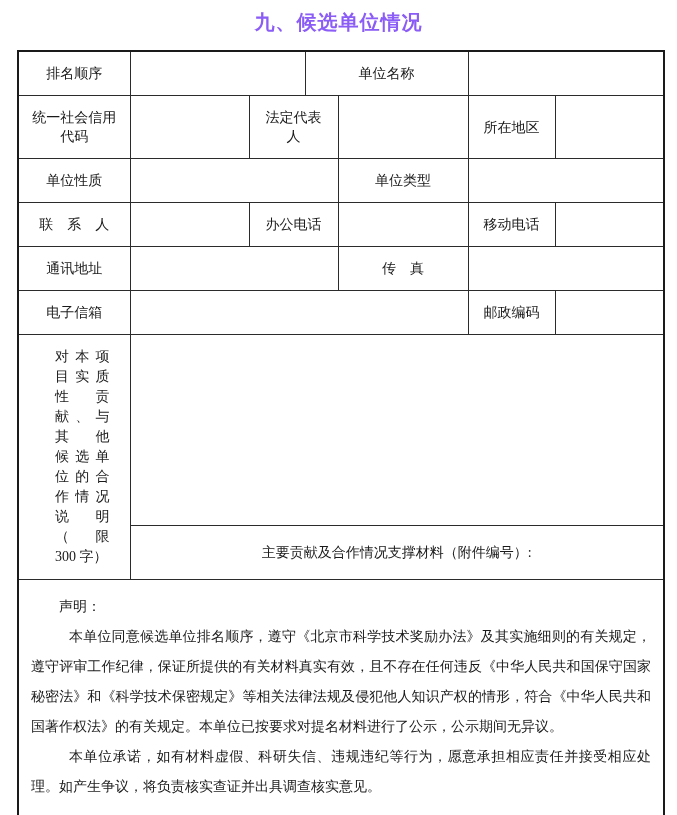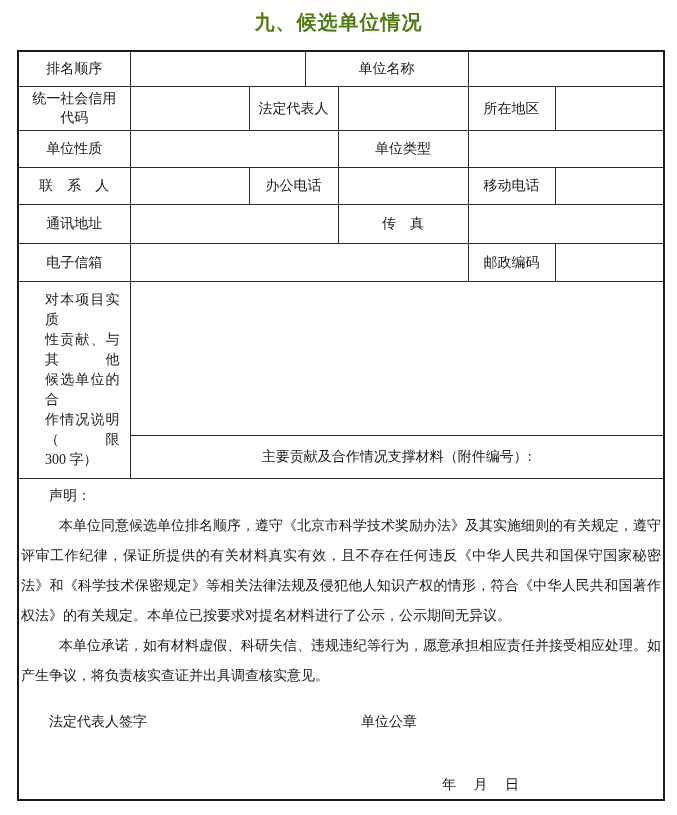--- a/index.html
+++ b/index.html
@@ -13,32 +13,32 @@
     overflow:hidden;
   }
   .doc-title{
     margin:0;
     padding-top:9px;
     text-align:center;
     font-family:"Liberation Sans","DejaVu Sans",sans-serif;
     font-weight:bold;
     font-size:20px;
     letter-spacing:1px;
-    color:#4d7c0f;
+    color:#8b5cf6;
   }
   table.form{
     border-collapse:collapse;
     table-layout:fixed;
     width:646px;
     margin:14px 0 0 17px;
     border:2px solid #1a1a1a;
   }
   table.form td{
     border:1px solid #2b2b2b;
-    padding:2px;
+    padding:12px;
     vertical-align:middle;
     font-size:14px;
     line-height:19px;
     overflow:hidden;
   }
   td.lbl{text-align:center;}
   td.val{background:#fff;}
   .ws-pre{white-space:pre;}
   
   td.contrib-lbl{vertical-align:middle;}

